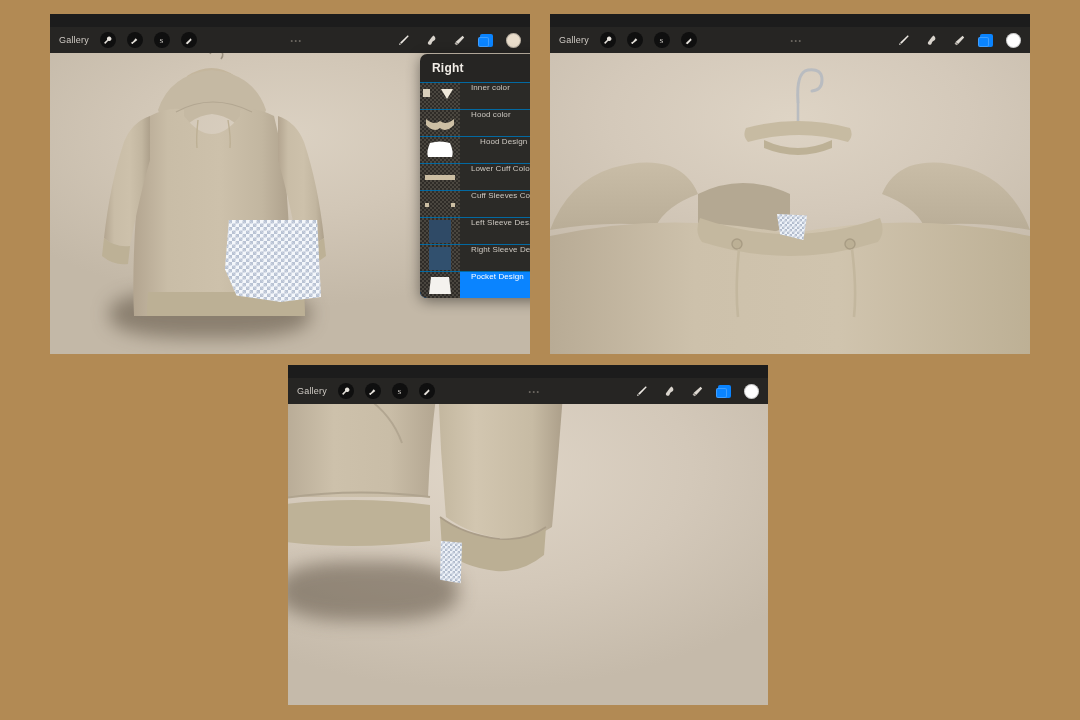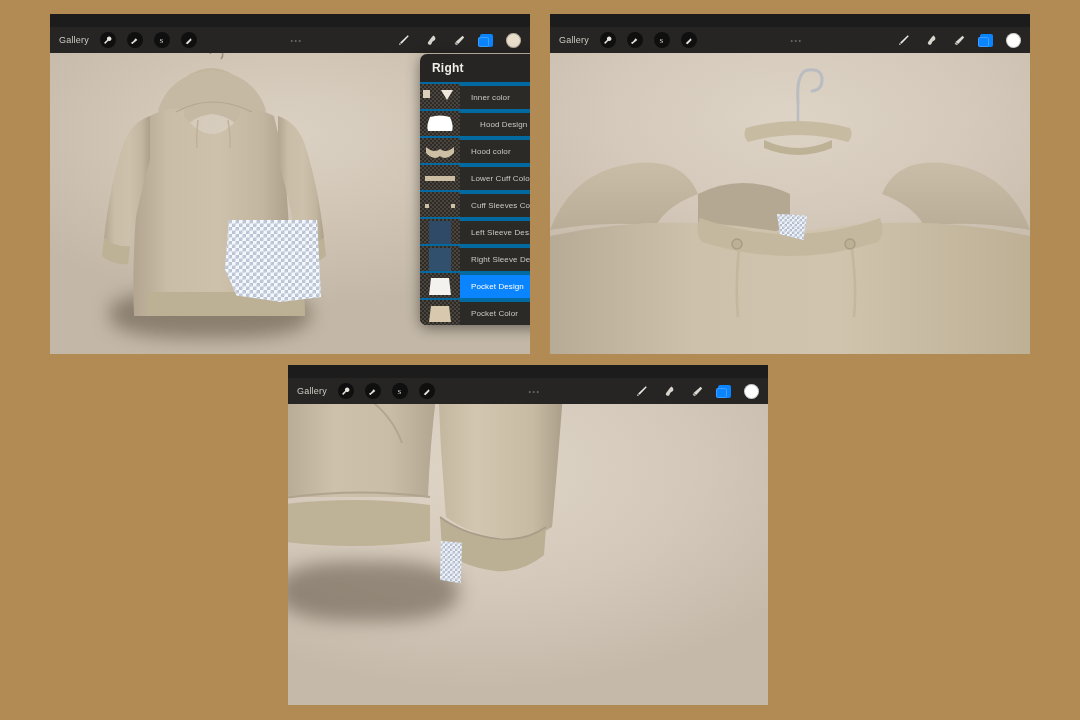--- a/index.html
+++ b/index.html
@@ -124,23 +124,23 @@
     border-bottom: 7px solid #262523;
   }
   .layers-head {
     height: 28px; display: flex; align-items: center;
     justify-content: space-between; padding: 0 11px 0 12px;
   }
   .layers-title { color: #f0ece6; font-size: 12px; font-weight: bold; letter-spacing: .2px; }
   .layers-body { position: relative; }
 
   .lrow {
-    display: flex; align-items: center;
+    display: flex; align-items: flex-start;
     height: 27px;
-    border-top: 4px solid #0369a1;
+    border-top: 1px solid #0369a1;
     background: #2b2a27;
     position: relative;
   }
   .lrow.selected { background: #0a84ff; }
   .lrow.selected .lname { color: #fff; }
 
   .lthumb {
     width: 40px; height: 27px; flex: none;
     position: relative; overflow: hidden;
   }
@@ -264,29 +264,29 @@
       <div class="layers-body" id="list-0">
           <div class="lrow">
             <div class="lthumb checker-xs"><svg width="40" height="27" viewBox="0 0 40 27">
                 <path d="M3 6 l7 0 l0 8 l-7 0z" fill="#d9cfbb"></path>
                 <path d="M21 6 l12 0 l-6 10z" fill="#efe8da"></path>
               </svg></div>
             <div class="lname">Inner color</div>
           </div>
           <div class="lrow">
             <div class="lthumb checker-xs"><svg width="40" height="27" viewBox="0 0 40 27">
+                <path d="M6 9 q8 7 14 2 q6 5 14 -2 l0 6 q-8 8 -14 3 q-6 5 -14 -3z" fill="#cdbfa4"></path>
+              </svg></div>
+            <div class="lname">Hood color</div>
+          </div>
+          <div class="lrow">
+            <div class="lthumb checker-xs"><svg width="40" height="27" viewBox="0 0 40 27">
                 <path d="M10 6 q10 -3 20 0 q4 9 2 14 l-24 0 q-2 -5 2 -14z" fill="#ffffff"></path>
               </svg></div>
             <div class="lname indent">Hood Design</div>
-          </div>
-          <div class="lrow">
-            <div class="lthumb checker-xs"><svg width="40" height="27" viewBox="0 0 40 27">
-                <path d="M6 9 q8 7 14 2 q6 5 14 -2 l0 6 q-8 8 -14 3 q-6 5 -14 -3z" fill="#cdbfa4"></path>
-              </svg></div>
-            <div class="lname">Hood color</div>
           </div>
           <div class="lrow">
             <div class="lthumb checker-xs"><svg width="40" height="27" viewBox="0 0 40 27">
                 <rect x="5" y="11" width="30" height="5" fill="#cbbda2"></rect>
               </svg></div>
             <div class="lname">Lower Cuff Color</div>
           </div>
           <div class="lrow">
             <div class="lthumb checker-xs"><svg width="40" height="27" viewBox="0 0 40 27">
                 <rect x="5" y="12" width="4" height="4" fill="#cdbfa4"></rect>
@@ -304,26 +304,20 @@
             <div class="lthumb checker-xs"><svg width="40" height="27" viewBox="0 0 40 27">
                 <rect x="9" y="2" width="22" height="23" fill="#31506e"></rect>
               </svg></div>
             <div class="lname">Right Sleeve De...</div>
           </div>
           <div class="lrow selected">
             <div class="lthumb checker-xs"><svg width="40" height="27" viewBox="0 0 40 27">
                 <path d="M11 5 h18 l2 17 h-22z" fill="#f4f2ee"></path>
               </svg></div>
             <div class="lname">Pocket Design</div>
-          </div>
-          <div class="lrow">
-            <div class="lthumb checker-xs"><svg width="40" height="27" viewBox="0 0 40 27">
-                <path d="M11 6 h18 l2 16 h-22z" fill="#d8c9ae"></path>
-              </svg></div>
-            <div class="lname">Pocket Color</div>
           </div>
         </div>
     </div>
   </div>
 
   <div class="panel p2">
 
     <div class="toolbar">
       <div class="tb-left">
         <span class="gallery-label">Gallery</span>

